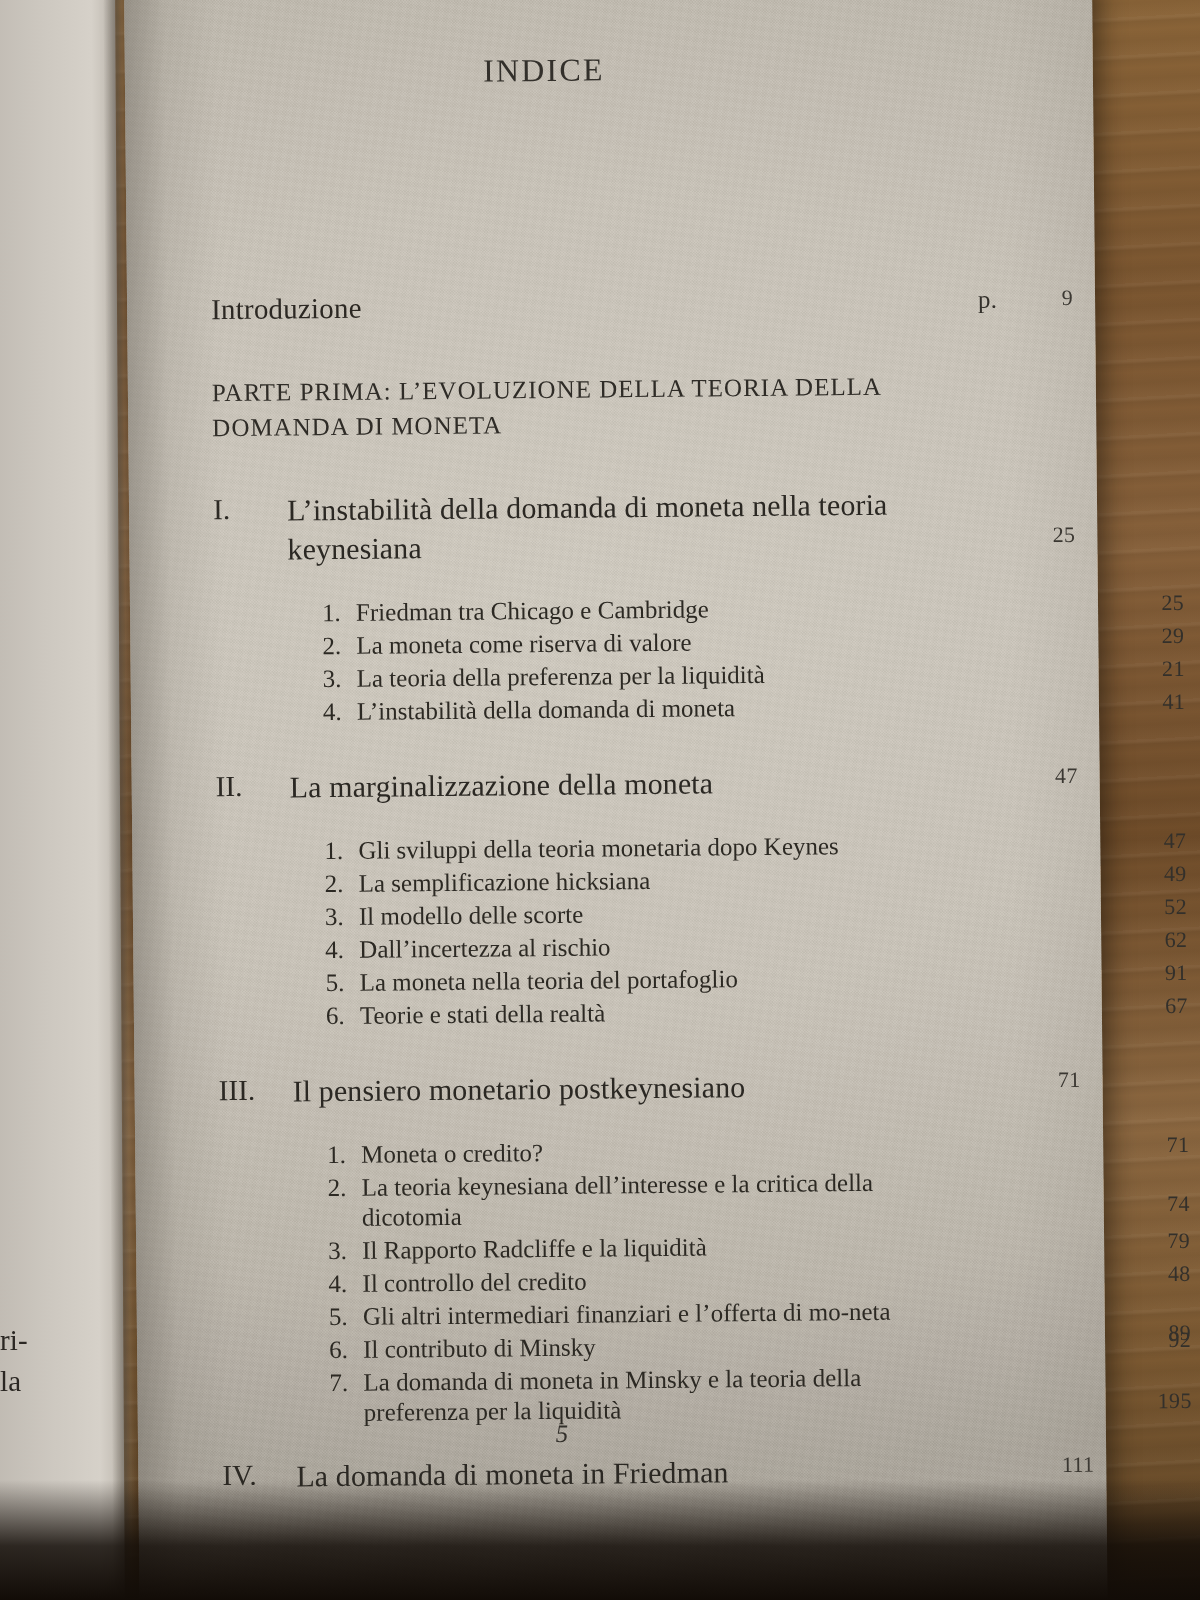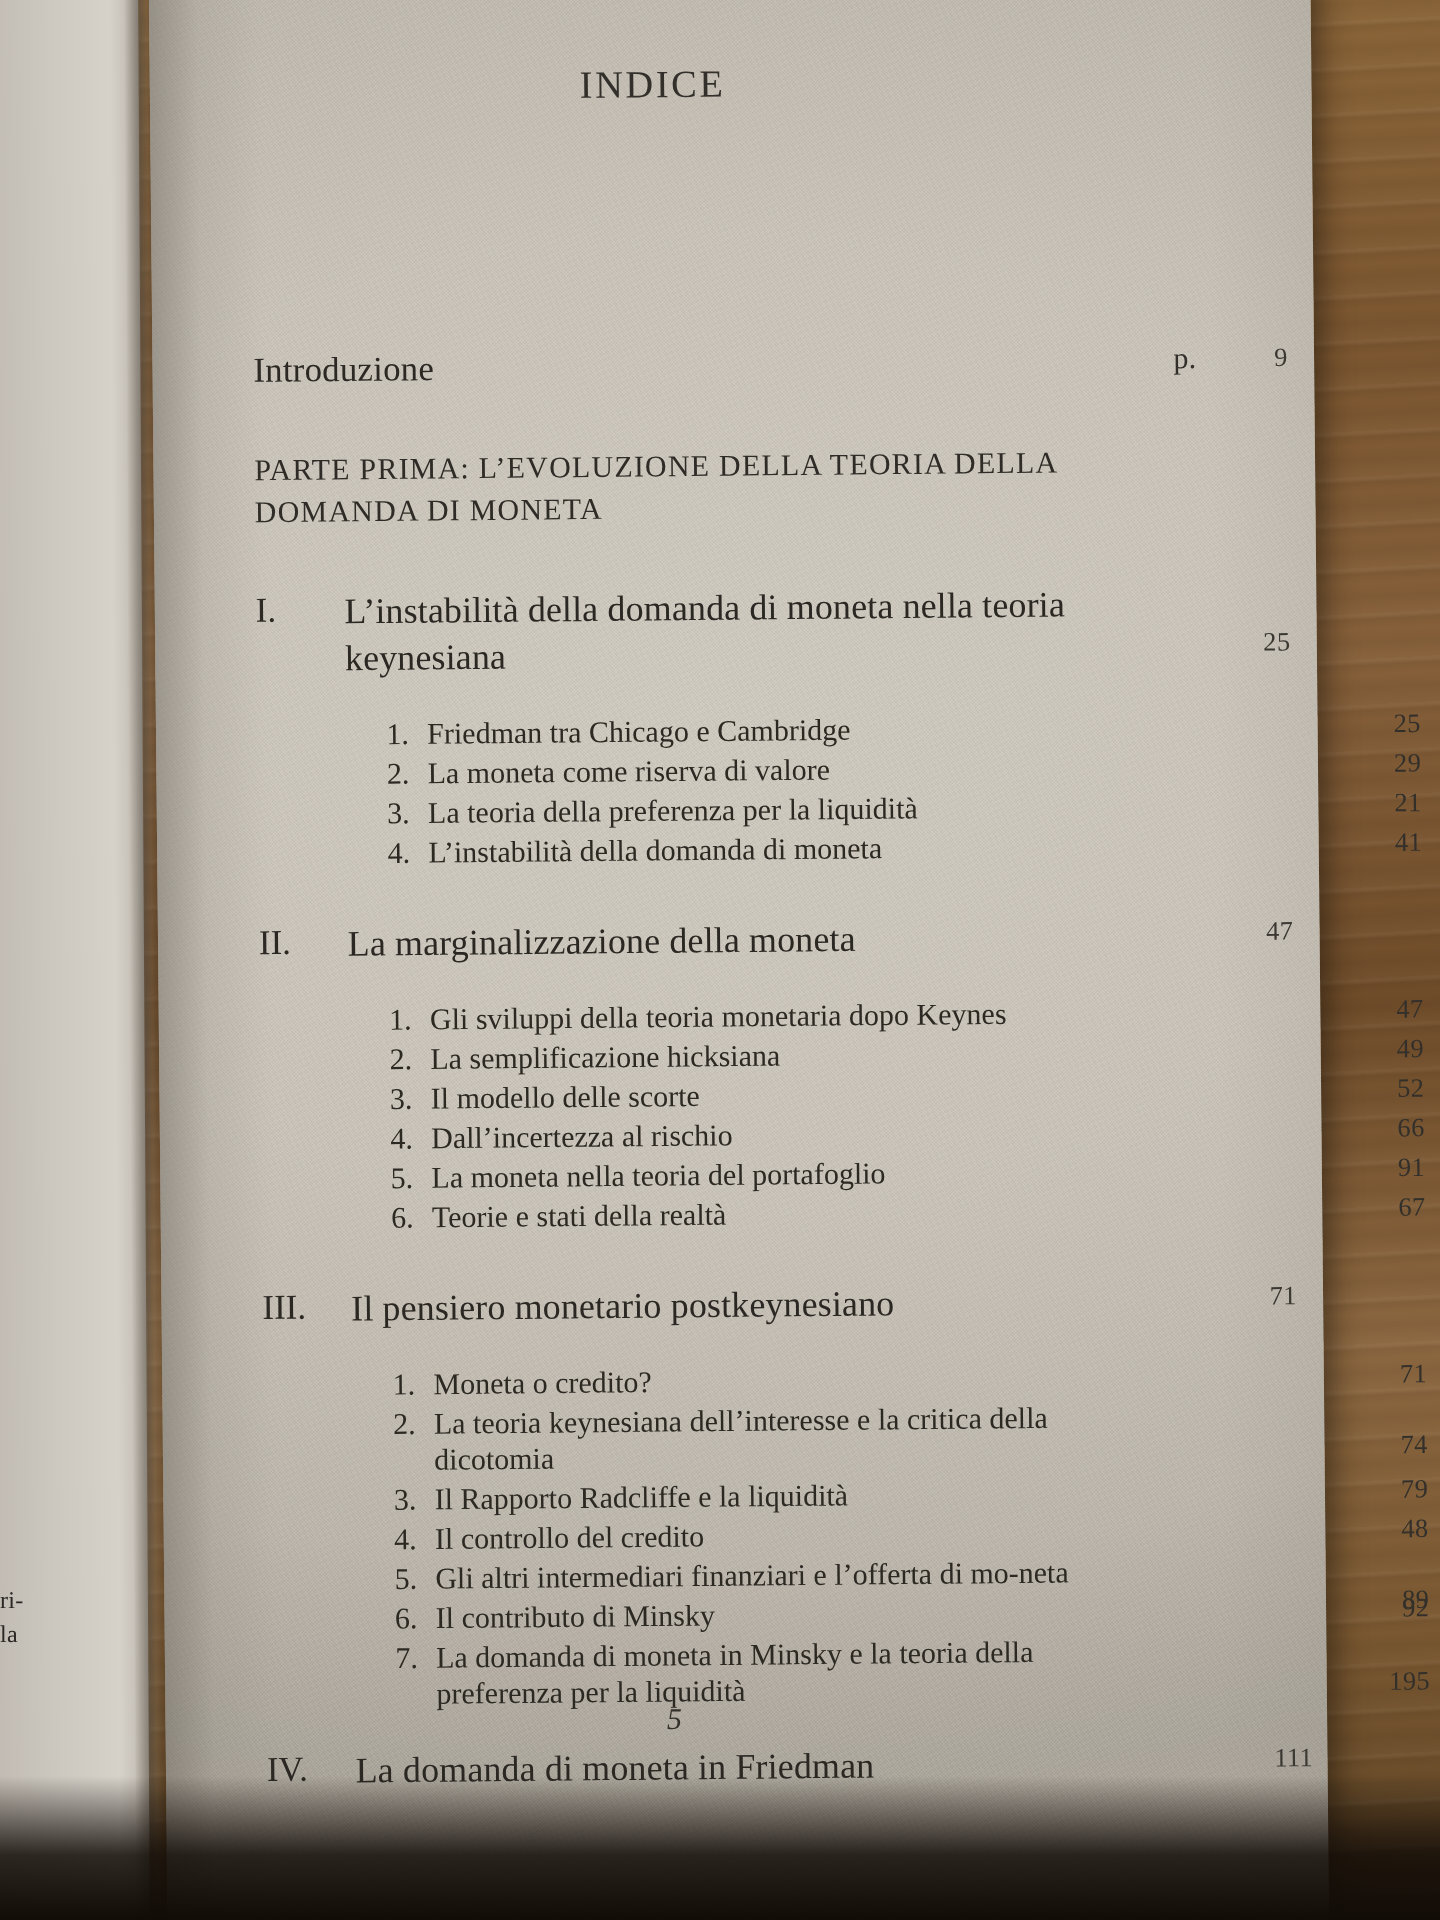--- a/index.html
+++ b/index.html
@@ -59,21 +59,21 @@
     background: linear-gradient(90deg, #b9b3ab 0%, #cdc8c0 55%, #d6d1c9 85%, #bcb6ad 100%);
     transform: rotate(-0.35deg);
   }
   #left-page-text {
     position: absolute;
     left: 0px;
     top: 1320px;
     width: 70px;
     text-align: left;
     color: #2b2723;
-    font-size: 20px;
+    font-size: 29px;
     line-height: 1.42;
     letter-spacing: 0.2px;
   }
   
   #gutter {
     position: absolute;
     left: 108px;
     top: -20px;
     width: 26px;
     height: 1640px;
@@ -346,21 +346,21 @@
               <span class="pg">49</span>
             </div>
             <div class="sub-row">
               <span class="sub-num">3.</span>
               <span class="sub-name">Il modello delle scorte</span>
               <span class="pg">52</span>
             </div>
             <div class="sub-row">
               <span class="sub-num">4.</span>
               <span class="sub-name">Dall’incertezza al rischio</span>
-              <span class="pg">66</span>
+              <span class="pg">62</span>
             </div>
             <div class="sub-row">
               <span class="sub-num">5.</span>
               <span class="sub-name">La moneta nella teoria del portafoglio</span>
               <span class="pg">91</span>
             </div>
             <div class="sub-row">
               <span class="sub-num">6.</span>
               <span class="sub-name">Teorie e stati della realtà</span>
               <span class="pg">67</span>

